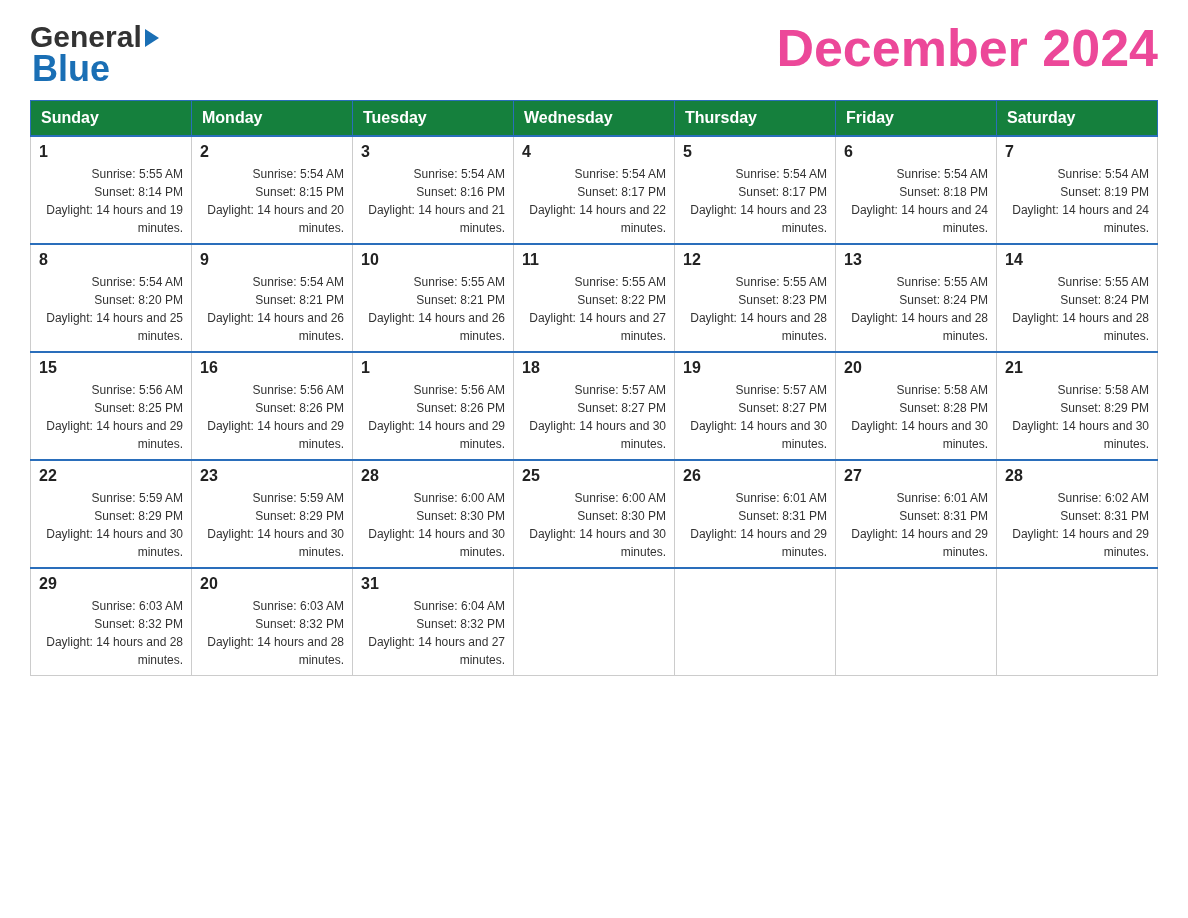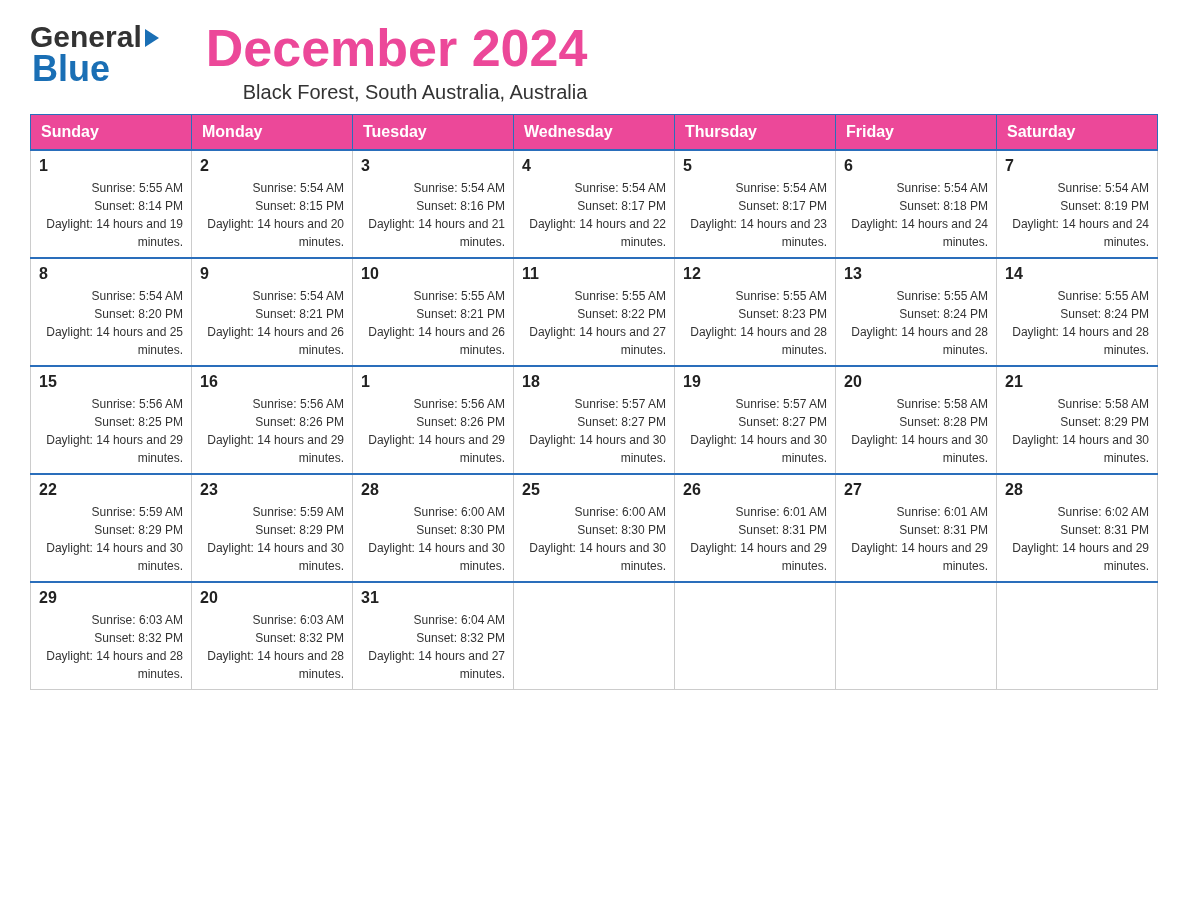--- a/index.html
+++ b/index.html
@@ -7,21 +7,21 @@
       font-family: Arial, sans-serif;
       background: #fff;
       color: #333;
       width: 1188px;
       min-height: 918px;
       padding: 20px 30px 30px 30px;
     }
     .header {
       display: flex;
       align-items: flex-start;
-      justify-content: flex-start;
+      justify-content: space-between;
       margin-bottom: 10px;
       gap: 47px;
     }
     .title-block {
       text-align: right;
     }
     .month-title {
       font-size: 52px;
       font-weight: bold;
       color: #ec4899;
@@ -31,21 +31,21 @@
       font-size: 20px;
       color: #333;
       margin-top: 4px;
     }
     .calendar {
       width: 100%;
       border-collapse: collapse;
       margin-top: 8px;
     }
     .calendar th {
-      background-color: #ec4899;
+      background-color: #15803d;
       color: #fff;
       font-size: 16px;
       font-weight: bold;
       padding: 8px 10px;
       text-align: left;
       border: 1px solid #2a6ebb;
     }
     .calendar td {
       vertical-align: top;
       border: 1px solid #ccc;
@@ -114,21 +114,20 @@
 <div class="header">
   <div class="logo-wrapper">
     <div class="logo-row1">
       <span class="general">General</span>
         <span class="arrow-right"></span>
     </div>
     <div class="logo-row2">Blue</div>
   </div>
   <div class="title-block">
     <div class="month-title">December 2024</div>
-    <div class="location-title">Black Forest, South Australia, Australia</div>
   </div>
 </div>
 
 <table class="calendar">
   <thead>
     <tr>
       <th>Sunday</th>
       <th>Monday</th>
       <th>Tuesday</th>
       <th>Wednesday</th>

